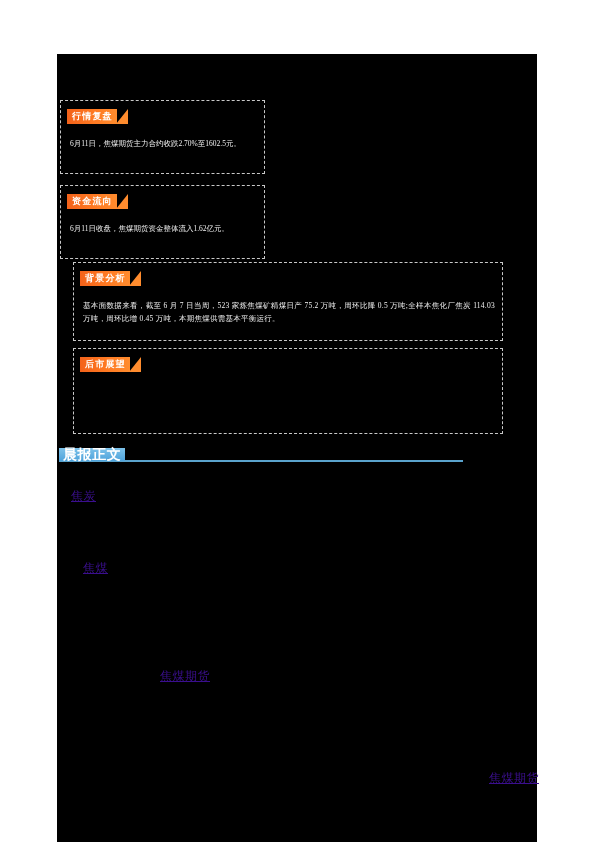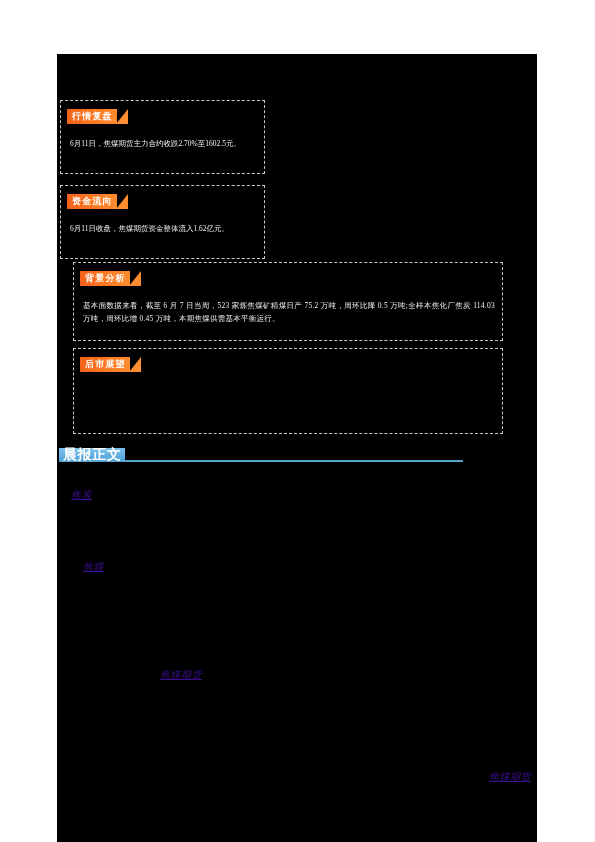--- a/index.html
+++ b/index.html
@@ -112,27 +112,26 @@
     top: 12px;
     width: 404px;
     height: 2px;
     background: #5aa3cd;
   }
 
   
   .body-link {
     position: absolute;
     color: #3b0f8f;
-    font-size: 10px;
+    font-size: 12px;
     letter-spacing: 0.5px;
     text-decoration: underline;
     font-family: "DejaVu Sans", "Liberation Sans", sans-serif;
     white-space: nowrap;
     cursor: pointer;
-    font-style: italic;
   }
   #link-1 { left: 14px; top: 434px; }
   #link-2 { left: 26px; top: 458px; margin-top: 48px; }
   #link-3 { left: 103px; top: 614px; }
   #link-4 { left: 432px; top: 716px; }
 </style>
 </head>
 <body>
 
 <div id="article-canvas">

